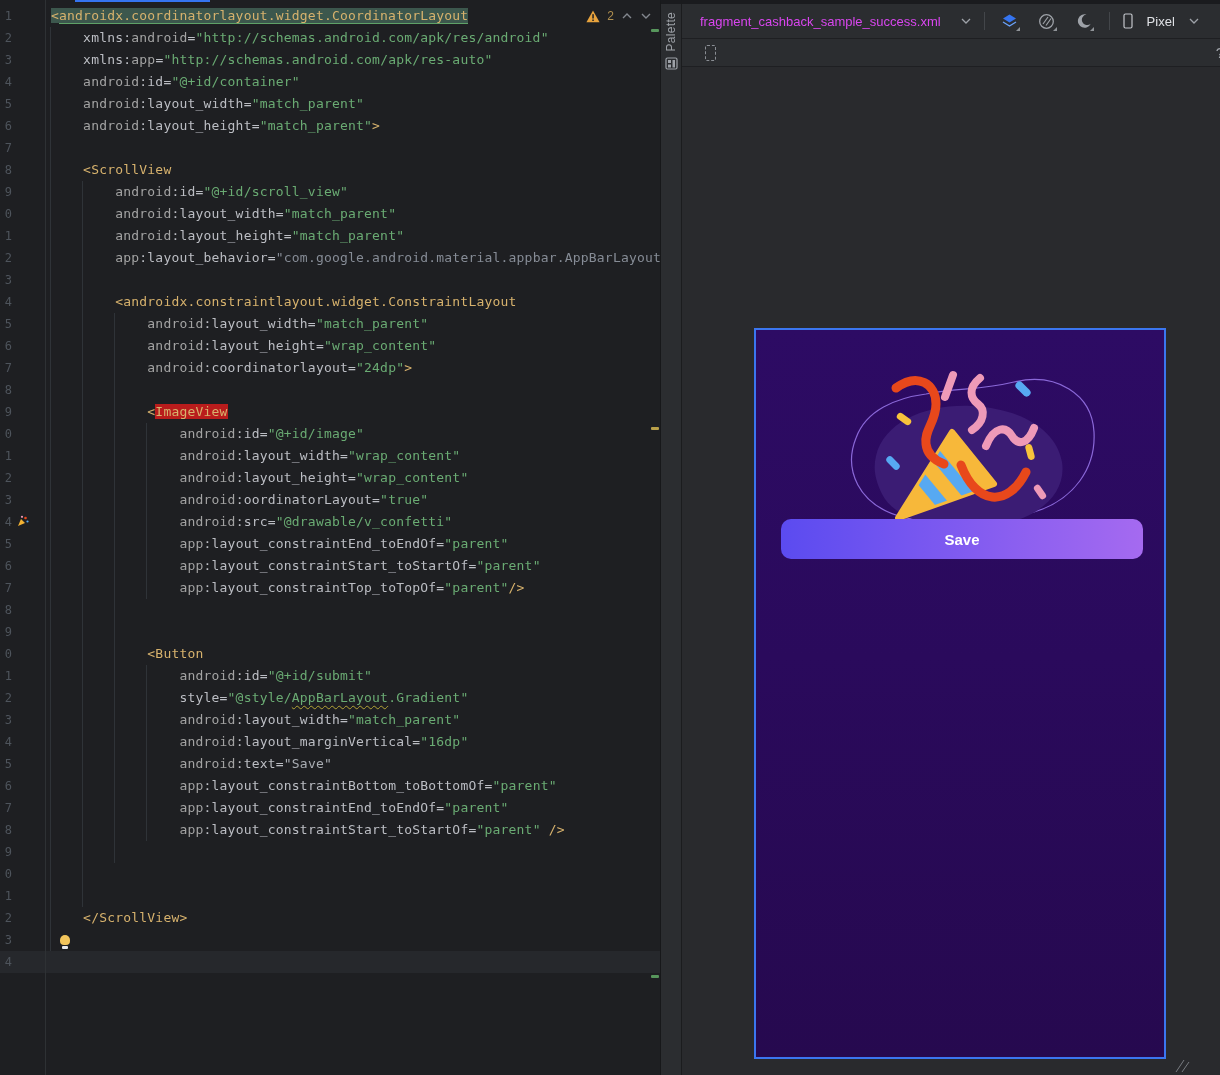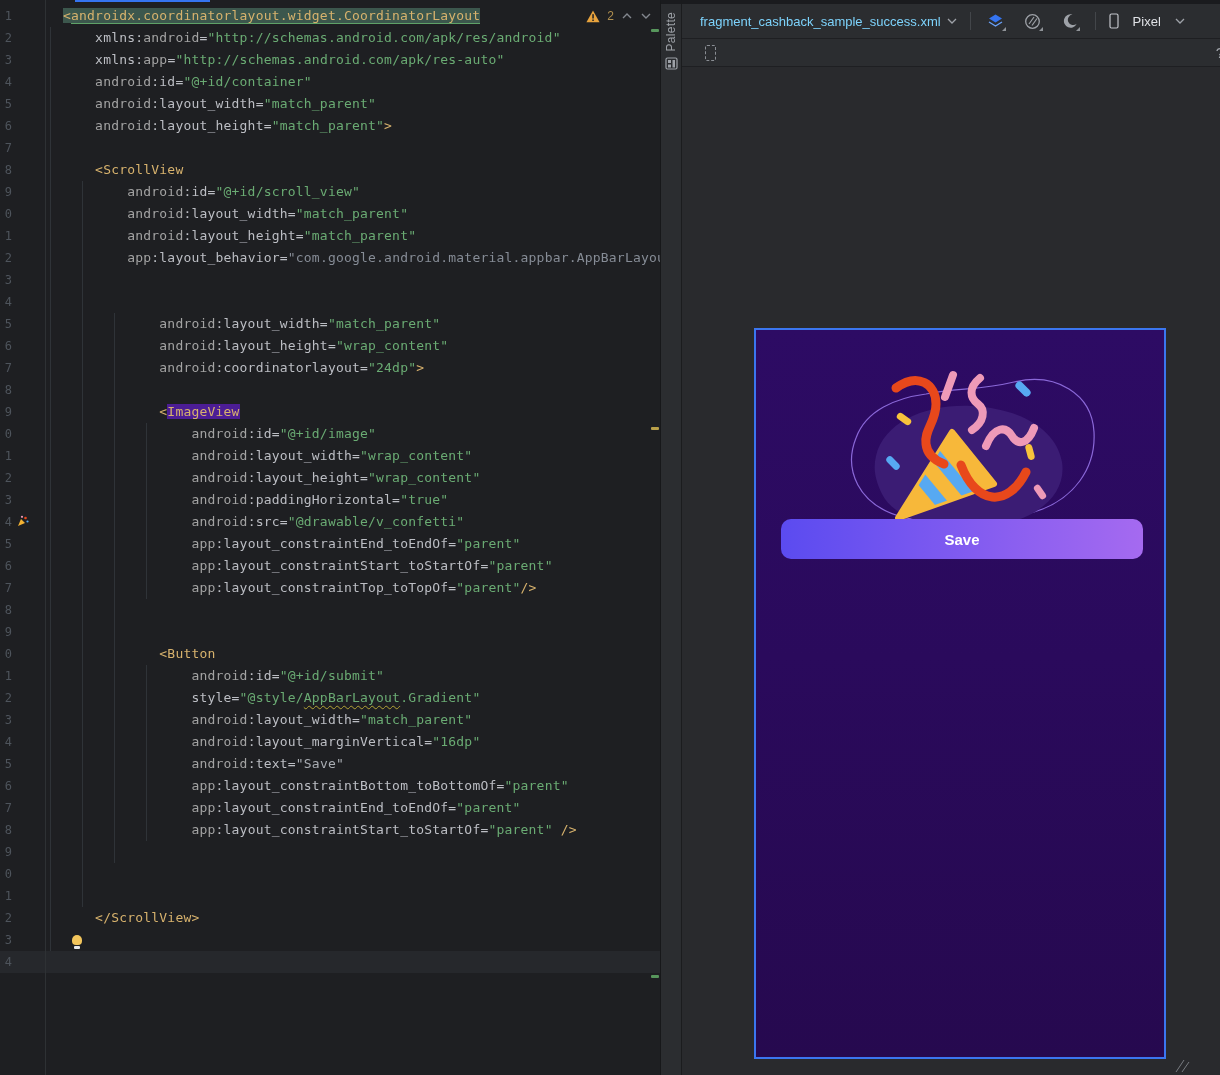--- a/index.html
+++ b/index.html
@@ -16,43 +16,43 @@
   .tab-indicator{position:absolute;left:75px;top:0;width:135px;height:2px;background:var(--accent);z-index:6;}
   .gut-sep{position:absolute;left:45px;top:0;bottom:0;width:1px;background:#2e3134;z-index:3;}
   .guide{position:absolute;width:1px;background:#2f3338;z-index:1;}
   #lines{position:absolute;left:0;top:5px;right:0;z-index:2;}
   .line{display:flex;height:22px;align-items:stretch;position:relative;}
   .line.cur{background:#26282c;}
   .gut{width:45px;flex:none;display:flex;align-items:center;}
   .num{display:inline-block;width:12px;text-align:right;font:12px/22px "DejaVu Sans Mono",monospace;color:#4e545c;}
   .gicon{flex:1;position:relative;height:22px;}
   .gicon svg{position:absolute;left:4px;top:4px;}
-  pre.codepre{font-family:"DejaVu Sans Mono",monospace;font-size:13px;line-height:22px;letter-spacing:.2px;white-space:pre;margin-left:18px;color:#bcbec4;}
+  pre.codepre{font-family:"DejaVu Sans Mono",monospace;font-size:13px;line-height:22px;letter-spacing:.2px;white-space:pre;margin-left:6px;color:#bcbec4;}
   .c-p{color:#bcbec4;} .c-n{color:#a3a3a3;} .c-t{color:#d7b26d;} .c-s{color:#6aab73;}
   .c-g{color:#868c96;} .c-g2{color:#a9adb3;}
   .c-hl{background:#3c574d;}
   .c-u{border-bottom:1px solid #5fa268;}
-  .c-im{background:#4c1d95;}
+  .c-im{background:#b91c1c;}
   .c-w{text-decoration:underline wavy #b3a336 1px;text-underline-offset:3px;}
   .caret{display:inline-block;width:0;border-left:2px solid #d6d8dc;height:16px;vertical-align:-3px;}
   .bulb{display:inline-block;width:10px;height:10px;background:#f2c55c;border-radius:50% 50% 40% 40%;margin:0 8px 0 9px;position:relative;vertical-align:-1px;}
   .bulb::after{content:"";position:absolute;left:2px;bottom:-4px;width:6px;height:3px;background:#e7e9ec;border-radius:1px;}
   .inspections{position:absolute;top:9px;right:8px;display:flex;align-items:center;gap:7px;z-index:7;}
   .inspections .cnt{font:12px "Liberation Sans",sans-serif;color:#b08f4f;}
   .sbmark{position:absolute;right:1px;width:8px;height:3px;border-radius:1px;z-index:7;}
 
   
   .stripe{width:22px;flex:none;background:#2b2d30;border-left:1px solid #17181a;border-right:1px solid #1b1c1e;border-top:4px solid #1a1b1e;display:flex;flex-direction:column;align-items:center;padding-top:8px;gap:6px;}
   .stripe-label{writing-mode:vertical-rl;transform:rotate(180deg);font-size:12px;color:#9ea2a8;letter-spacing:.3px;}
 
   
   .design{flex:1;display:flex;flex-direction:column;background:#292a2d;border-top:4px solid #1a1b1e;overflow:hidden;}
   .row1{height:35px;flex:none;background:#2b2d30;border-bottom:1px solid #1e1f22;display:flex;align-items:center;padding:0 2px 0 18px;gap:13px;}
   .row2{height:28px;flex:none;background:#2b2d30;border-bottom:1px solid #1e1f22;display:flex;align-items:center;padding:0 0 0 18px;}
-  .file-dd{display:flex;align-items:center;gap:6px;color:#7dd3fc;font-size:13px;cursor:pointer;}
+  .file-dd{display:flex;align-items:center;gap:20px;color:#d946ef;font-size:13px;cursor:pointer;}
   .sep{width:1px;height:18px;background:#43464a;flex:none;}
   .tbtn{position:relative;width:24px;height:24px;display:flex;align-items:center;justify-content:center;background:none;border:0;cursor:pointer;flex:none;}
   .tbtn .corner{position:absolute;right:2px;bottom:2px;width:0;height:0;border-left:4px solid transparent;border-bottom:4px solid #8f9398;}
   .device-dd{display:flex;align-items:center;gap:14px;color:#dfe1e5;font-size:13px;cursor:pointer;}
   .chev-right{margin-left:auto;}
   .warn-top{margin-left:14px;margin-right:0;}
   .help{margin-left:auto;margin-right:-4px;color:#9ea2a8;font-size:15px;}
   .frame-icon{width:11px;height:16px;border:1px dashed #8a8e94;border-radius:2px;margin-left:2px;}
 
   .surface{flex:1;position:relative;background:#292a2d;}
@@ -165,21 +165,21 @@
             <span class="num">3</span>
             <span class="gicon"></span>
           </div>
           <pre class="codepre"></pre>
         </div>
         <div class="line">
           <div class="gut">
             <span class="num">4</span>
             <span class="gicon"></span>
           </div>
-          <pre class="codepre"><span class="c-p">        </span></pre>
+          <pre class="codepre"><span class="c-p">        </span><span class="c-t">&lt;androidx.constraintlayout.widget.ConstraintLayout</span></pre>
         </div>
         <div class="line">
           <div class="gut">
             <span class="num">5</span>
             <span class="gicon"></span>
           </div>
           <pre class="codepre"><span class="c-p">            </span><span class="c-n">android</span><span class="c-p">:layout_width=</span><span class="c-s">"match_parent"</span></pre>
         </div>
         <div class="line">
           <div class="gut">
@@ -228,21 +228,21 @@
             <span class="num">2</span>
             <span class="gicon"></span>
           </div>
           <pre class="codepre"><span class="c-p">                </span><span class="c-n">android</span><span class="c-p">:layout_height=</span><span class="c-s">"wrap_content"</span></pre>
         </div>
         <div class="line">
           <div class="gut">
             <span class="num">3</span>
             <span class="gicon"></span>
           </div>
-          <pre class="codepre"><span class="c-p">                </span><span class="c-n">android</span><span class="c-p">:paddingHorizontal=</span><span class="c-s">"true"</span></pre>
+          <pre class="codepre"><span class="c-p">                </span><span class="c-n">android</span><span class="c-p">:oordinatorLayout=</span><span class="c-s">"true"</span></pre>
         </div>
         <div class="line">
           <div class="gut">
             <span class="num">4</span>
             <span class="gicon">
               <svg width="13" height="13" viewBox="0 0 13 13">
                 <polygon points="2,11 5,4 9,8" fill="#f2b233"></polygon>
                 <circle cx="9.5" cy="3" r="1.3" fill="#e8481b"></circle>
                 <circle cx="11.5" cy="6.5" r="1.1" fill="#57a9f2"></circle>
                 <circle cx="6" cy="1.8" r="1.1" fill="#ee9ab8"></circle>

